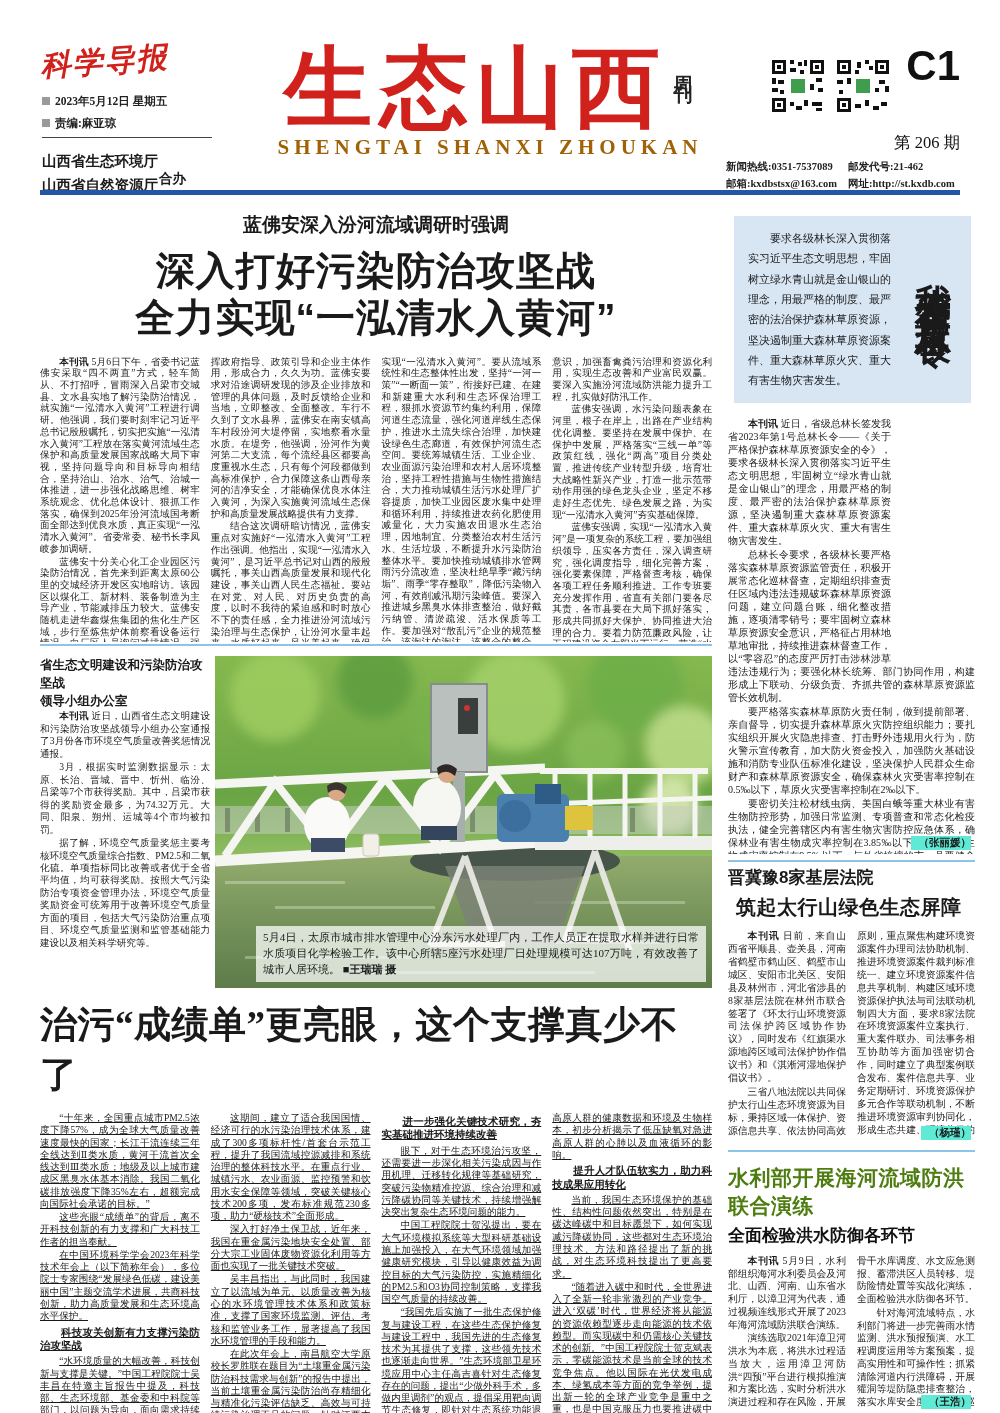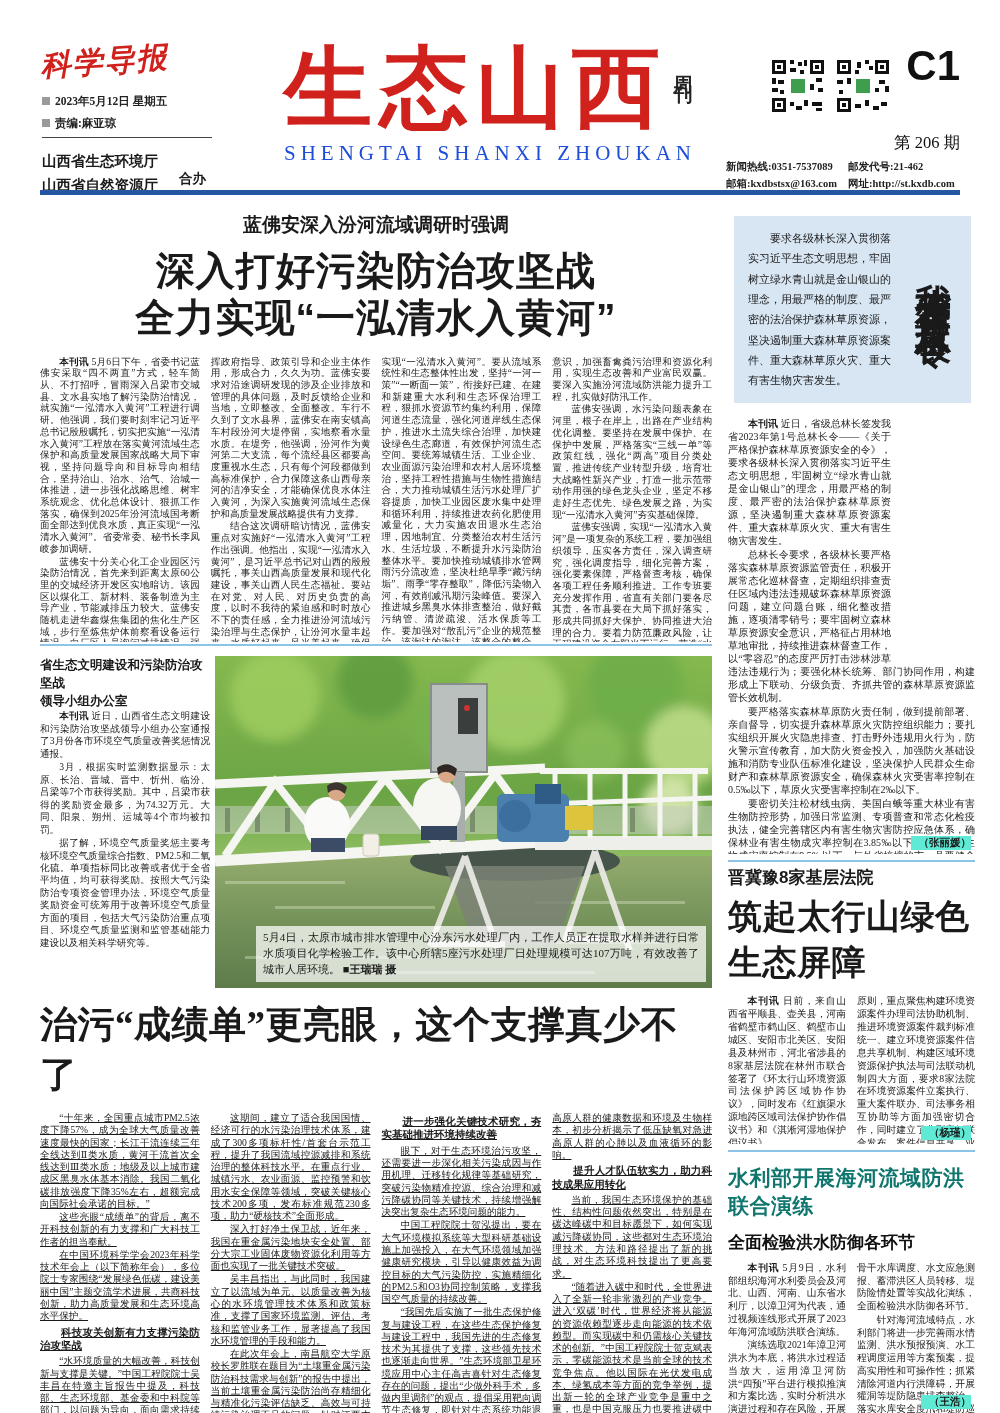--- a/index.html
+++ b/index.html
@@ -7,28 +7,28 @@
         font-family:"Liberation Serif","DejaVu Serif",serif;color:#1a1a1a;}
   
   .brand{position:absolute;left:42px;top:46px;width:205px;}
   .brand .logo{color:#d0211c;font-size:30px;font-weight:bold;font-style:italic;transform:rotate(-4deg);
                transform-origin:left bottom;display:inline-block;letter-spacing:2px;}
   .meta-line{font-size:11.5px;margin-top:7px;font-weight:bold;color:#222;}
   .sq{display:inline-block;width:8px;height:8px;background:#9a9a9a;margin-right:5px;}
   .brand hr{border:none;border-top:1px solid #444;margin:6px 0 0 0;width:170px;}
   .orgs{margin-top:12px;display:flex;align-items:center;}
   .orgs .names{font-size:14.5px;font-weight:bold;line-height:1.65;}
-  .orgs .co{font-size:13.5px;font-weight:bold;margin-left:21px;margin-top:10px;}
+  .orgs .co{font-size:13.5px;font-weight:bold;margin-left:1px;margin-top:10px;}
   .masthead{position:absolute;left:255px;top:40px;width:470px;text-align:center;}
   .masthead .cnrow{white-space:nowrap;}
   .masthead .cn{display:inline-block;font-size:88px;line-height:1.05;font-weight:bold;color:#d0211c;
                 letter-spacing:8px;font-family:"Liberation Serif",serif;}
   .masthead .weekly{display:inline-block;writing-mode:vertical-rl;font-size:19px;letter-spacing:10px;
                     font-weight:bold;color:#222;margin-left:2px;vertical-align:18px;height:60px;}
-  .masthead .en{margin-top:6px;color:#1d4ed8;font-size:21px;letter-spacing:5px;font-weight:normal;}
+  .masthead .en{margin-top:0;color:#a16207;font-size:21px;letter-spacing:5px;font-weight:bold;}
   .head-right{position:absolute;left:712px;top:44px;width:250px;height:150px;}
   .c1{position:absolute;right:2px;top:-2px;font-size:42px;font-weight:bold;
       font-family:"Liberation Sans",sans-serif;color:#111;}
   .qrs{position:absolute;left:58px;top:14px;display:flex;gap:9px;}
   .qr{width:56px;height:56px;}
   .issue{position:absolute;right:2px;top:88px;font-size:16.5px;color:#111;}
   .contacts{position:absolute;left:14px;top:116px;width:236px;display:grid;
             grid-template-columns:118px 118px;gap:3px 4px;font-size:10.5px;font-weight:bold;color:#222;}
   .blue-bar{position:absolute;left:40px;top:190px;width:920px;height:5px;background:#2456a4;}
   .lite{position:absolute;height:2px;background:#8cc3e6;}
@@ -63,33 +63,33 @@
   .air .body p{font-size:9.6px;line-height:1.3;margin-bottom:1px;}
   
   .photo{position:absolute;left:215px;top:656px;width:497px;height:332px;overflow:hidden;}
   .photo svg{display:block;}
   .caption{position:absolute;right:6px;bottom:6px;width:436px;background:rgba(255,255,255,.74);
            font-size:11px;line-height:1.45;padding:4px 7px;text-align:justify;}
   .caption .credit{font-weight:bold;white-space:nowrap;}
   
   .courts{position:absolute;left:728px;top:866px;width:247px;height:278px;overflow:hidden;}
   .courts .kicker{font-size:17px;font-weight:bold;font-family:"Liberation Sans",sans-serif;}
-  .courts h2{margin:5px 0 9px 0;font-size:34px;letter-spacing:0.5px;}
+  .courts h2{margin:5px 0 9px 8px;font-size:20px;letter-spacing:0.5px;}
   .courts .twocol{column-count:2;column-gap:11px;height:208px;overflow:hidden;}
   .courts .twocol p{font-size:9.8px;line-height:1.32;margin-bottom:1px;}
   
   .sci{position:absolute;left:40px;top:996px;width:672px;height:417px;overflow:hidden;}
   .sci h1{margin:4px 0 12px 0;font-size:37px;letter-spacing:0.5px;font-weight:bold;}
   .sci .cols{display:flex;gap:11px;height:352px;overflow:hidden;}
   .sci .col{flex:1;}
   .sci .col p{font-size:9.6px;line-height:1.28;margin-bottom:1px;text-decoration:underline;}
   .sci .col p.subhead{font-size:10.5px;margin:3px 0;}
   
   .flood{position:absolute;left:728px;top:1158px;width:247px;height:255px;overflow:hidden;}
-  .flood h2{margin:6px 0 11px 0;font-size:21px;color:#0f766e;letter-spacing:0.5px;}
+  .flood h2{margin:6px 0 4px 0;font-size:21px;color:#4d7c0f;letter-spacing:0.5px;}
   .flood h3{margin:2px 0 8px 0;font-size:17px;font-weight:bold;color:#111;}
   .flood .twocol{column-count:2;column-gap:11px;height:158px;overflow:hidden;}
   .flood .twocol p{font-size:9.8px;line-height:1.3;margin-bottom:1px;}
   b{font-weight:bold;}
 </style>
 </head>
 <body>
 
 <div id="page">
 

